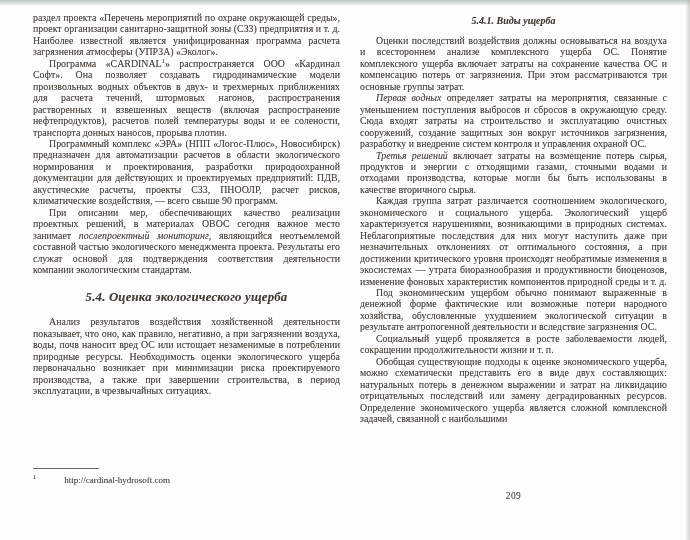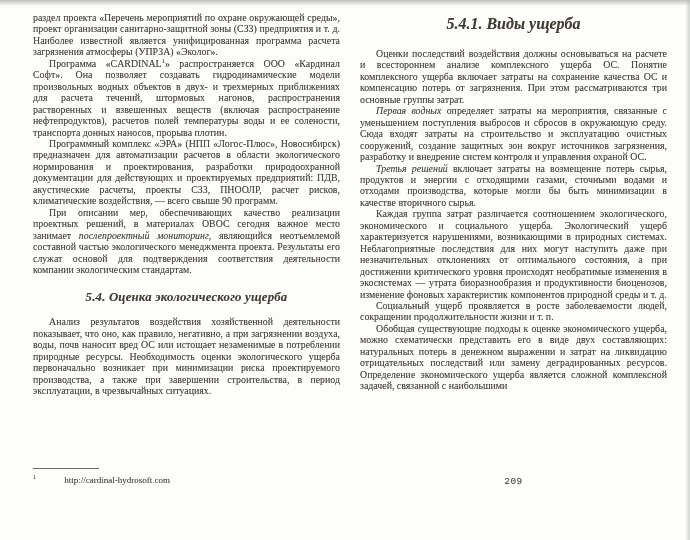--- a/index.html
+++ b/index.html
@@ -33,35 +33,35 @@
   }
   .para.indent { text-indent: 16px; }
   .heading {
     text-align: center;
     font-weight: bold;
     color: #403b33;
     text-shadow: 0 0 0.45px rgba(64,59,51,0.35);
     font-style: italic;
   }
   .heading.bold { font-size: 12.8px; margin: 15px 0 11px 0; letter-spacing: 0.2px; }
-  .heading.bold-italic { font-size: 16px; margin: 3px 0 15px 0; }
+  .heading.bold-italic { font-size: 10px; margin: 3px 0 9px 0; }
   span.italic { font-style: italic; }
   span.sup { vertical-align: super; font-size: 6.5px; line-height: 0; }
   .footnote { position: absolute; left: 0; top: 468px; width: 307px; color: #46413a; }
   .footnote-rule { width: 66px; border-top: 1px solid #6b665c; margin-bottom: 5px; }
   .footnote-line { font-size: 9px; text-shadow: 0 0 0.4px rgba(70,65,58,0.35); }
   .fn-marker { vertical-align: super; font-size: 6px; }
   .fn-url { margin-left: 26px; }
   .page-number {
     position: absolute; width: 100%; text-align: center;
     font-size: 9.4px; color: #4c473e; letter-spacing: 0.5px;
     text-shadow: 0 0 0.4px rgba(76,71,62,0.35);
   }
   .page-left  .page-number { top: 497px; }
-  .page-right .page-number { top: 476px; font-family: Liberation Mono, monospace; }
+  .page-right .page-number { top: 491px; }
 </style>
 </head>
 <body>
 
 <div class="spread">
   <div class="edge-top"></div>
   <div class="edge-right"></div>
 
   <div class="page page-left">
     <div class="flow">
@@ -77,22 +77,23 @@
       <div class="footnote-line">
         <span class="fn-marker">1</span>
         <span class="fn-url">http://cardinal-hydrosoft.com</span>
       </div>
     </div>
   </div>
 
   <div class="page page-right">
     <div class="flow">
         <div class="heading bold-italic">5.4.1. Виды ущерба</div>
-        <p class="para indent"><span>Оценки последствий воздействия должны основываться на расчете и всестороннем анализе комплексного ущерба ОС. Понятие комплексного ущерба включает затраты на сохранение качества ОС и компенсацию потерь от загрязнения. При этом рассматриваются три основные группы затрат.</span></p>
+        <p class="para indent"><span>Оценки последствий воздействия должны основываться на воздуха и всестороннем анализе комплексного ущерба ОС. Понятие комплексного ущерба включает затраты на сохранение качества ОС и компенсацию потерь от загрязнения. При этом рассматриваются три основные группы затрат.</span></p>
         <p class="para indent"><span class="italic">Первая водных</span><span> определяет затраты на мероприятия, связанные с уменьшением поступления выбросов и сбросов в окружающую среду. Сюда входят затраты на строительство и эксплуатацию очистных сооружений, создание защитных зон вокруг источников загрязнения, разработку и внедрение систем контроля и управления охраной ОС.</span></p>
-        <p class="para indent"><span class="italic">Третья решений</span><span> включает затраты на возмещение потерь сырья, продуктов и энергии с отходящими газами, сточными водами и отходами производства, которые могли бы быть минимизации в качестве вторичного сырья.</span></p>
+        <p class="para indent"><span class="italic">Третья решений</span><span> включает затраты на возмещение потерь сырья, продуктов и энергии с отходящими газами, сточными водами и отходами производства, которые могли бы быть использованы в качестве вторичного сырья.</span></p>
         <p class="para indent"><span>Каждая группа затрат различается соотношением экологического, экономического и социального ущерба. Экологический ущерб характеризуется нарушениями, возникающими в природных системах. Неблагоприятные последствия для них могут наступить даже при незначительных отклонениях от оптимального состояния, а при достижении критического уровня происходят необратимые изменения в экосистемах — утрата биоразнообразия и продуктивности биоценозов, изменение фоновых характеристик компонентов природной среды и т. д.</span></p>
+        <p class="para indent"><span>Под экономическим ущербом обычно понимают выраженные в денежной форме фактические или возможные потери народного хозяйства, обусловленные ухудшением экологической ситуации в результате антропогенной деятельности и вследствие загрязнения ОС.</span></p>
         <p class="para indent"><span>Социальный ущерб проявляется в росте заболеваемости людей, сокращении продолжительности жизни и т. п.</span></p>
         <p class="para indent"><span>Обобщая существующие подходы к оценке экономического ущерба, можно схематически представить его в виде двух составляющих: натуральных потерь в денежном выражении и затрат на ликвидацию отрицательных последствий или замену деградированных ресурсов. Определение экономического ущерба является сложной комплексной задачей, связанной с наибольшими</span></p>
       </div>
     <div class="page-number">209</div>
   </div>
 </div>
 
 </body></html>

